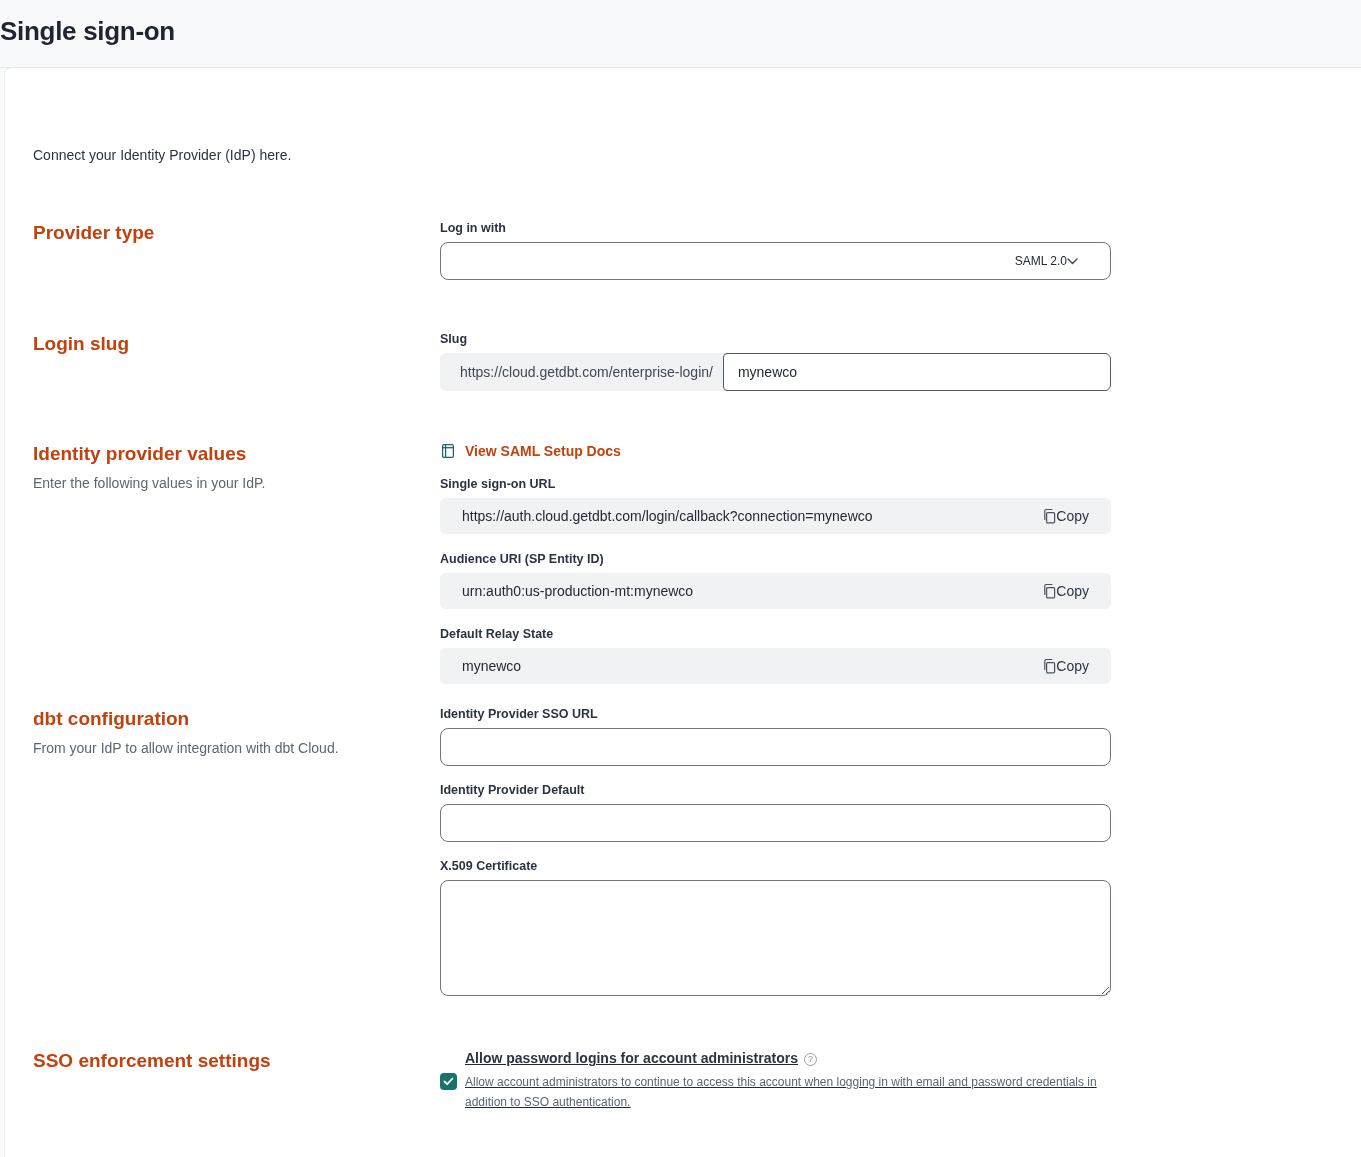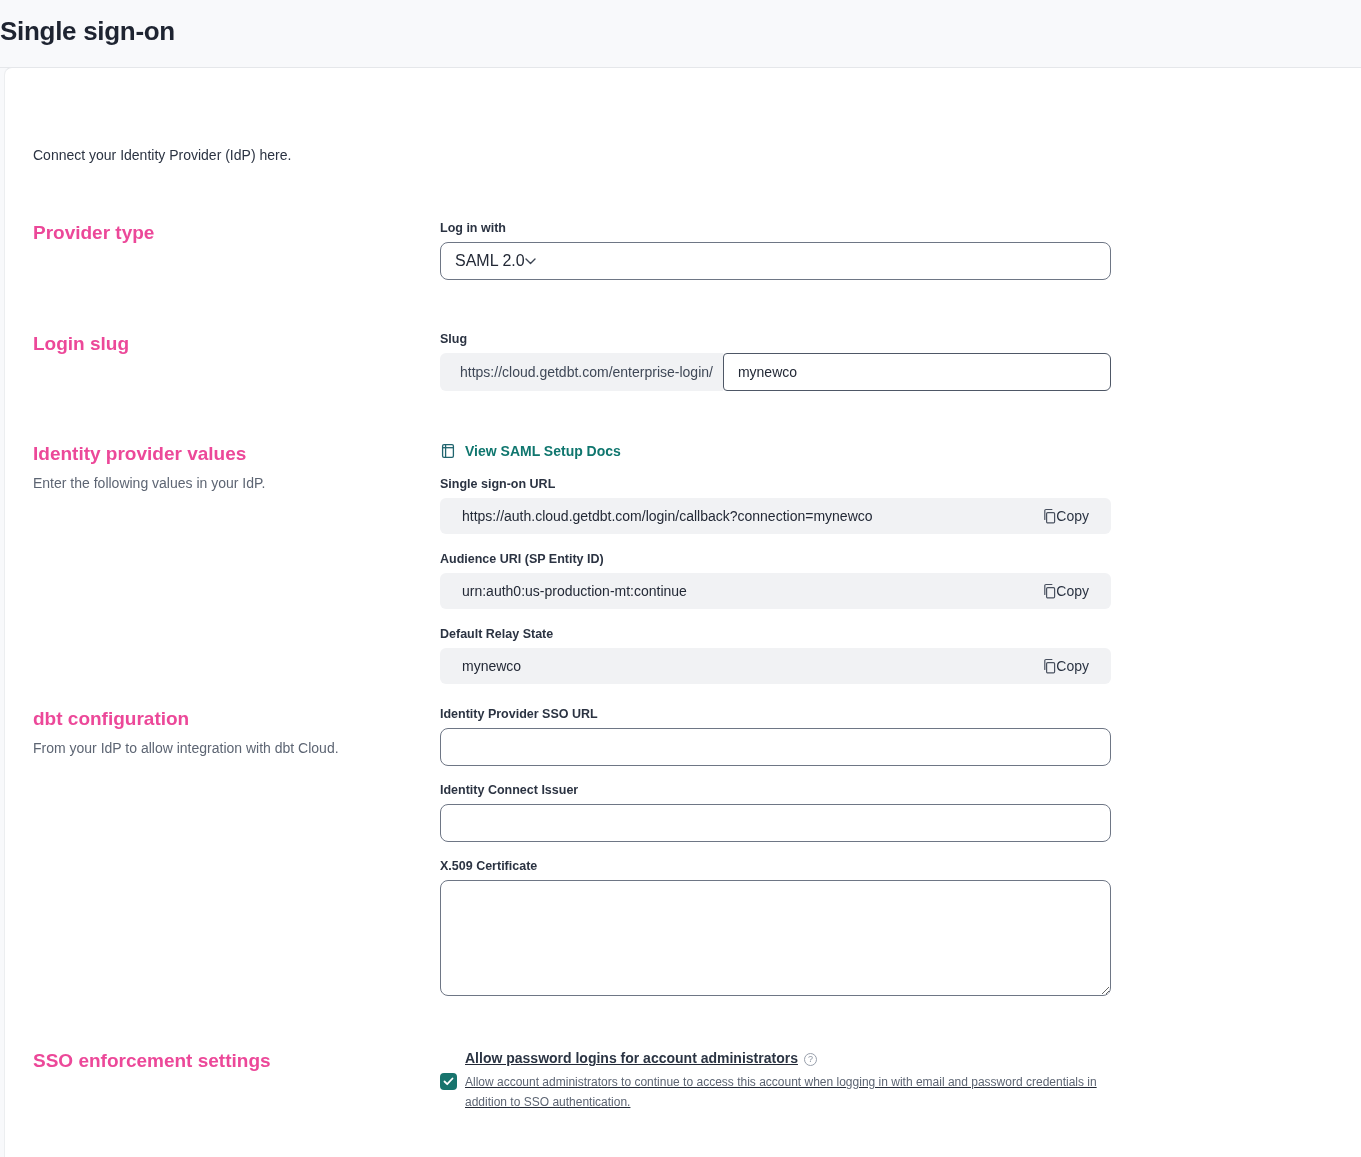--- a/index.html
+++ b/index.html
@@ -54,21 +54,21 @@
   .sec-slug     { margin-top: 53px; }
   .sec-idp      { margin-top: 52px; }
   .sec-dbt      { margin-top: 24px; }
   .sec-sso      { margin-top: 54px; }
 
   .section h2 {
     margin: 0;
     font-size: 19px;
     line-height: 22px;
     font-weight: 700;
-    color: #ec4899;
+    color: #c2410c;
   }
   .section-sub {
     margin-top: 9px;
     font-size: 14px;
     color: #5d6573;
     line-height: 18px;
     max-width: 340px;
   }
 
   .field-label {
@@ -80,23 +80,23 @@
   }
 
   
   .select-box {
     height: 38px;
     background: #fff;
     border: 1px solid #6e7685;
     border-radius: 8px;
     display: flex;
     align-items: center;
-    justify-content: flex-start;
-    padding: 0 16px 0 14px;
-    font-size: 16px;
+    justify-content: flex-end;
+    padding: 0 32px 0 14px;
+    font-size: 12px;
     color: #232936;
     cursor: pointer;
   }
 
   
   .slug-row { display: flex; height: 38px; }
   .slug-prefix {
     background: #f1f2f4;
     border-radius: 6px 0 0 6px;
     display: flex;
@@ -118,21 +118,21 @@
     color: #232936;
     outline: none;
     background: #fff;
   }
 
   
   .docs-link {
     display: inline-flex;
     align-items: center;
     gap: 9px;
-    color: #0f766e;
+    color: #c2410c;
     font-size: 14px;
     font-weight: 700;
     margin-bottom: 19px;
     cursor: pointer;
   }
 
   
   .copy-group { margin-bottom: 19px; }
   .copy-group:last-child { margin-bottom: 0; }
   .copy-field {
@@ -303,21 +303,21 @@
               </svg>
             </span>
             <span>Copy</span>
           </button>
         </div>
       </div>
 
       <div class="copy-group">
         <div class="field-label">Audience URI (SP Entity ID)</div>
         <div class="copy-field">
-          <span>urn:auth0:us-production-mt:continue</span>
+          <span>urn:auth0:us-production-mt:mynewco</span>
           <button class="copy-btn">
             <span class="icon">
               <svg width="14" height="16" viewBox="0 0 14 16" fill="none">
                 <rect x="4.6" y="4.6" width="8" height="10.3" rx="1.1" stroke="#4a5260" stroke-width="1.2"></rect>
                 <path d="M2.8 11.5 V2.6 a1.1 1.1 0 0 1 1.1 -1.1 h6" stroke="#4a5260" stroke-width="1.2" stroke-linecap="round"></path>
               </svg>
             </span>
             <span>Copy</span>
           </button>
         </div>
@@ -345,21 +345,21 @@
     <div>
       <h2>dbt configuration</h2>
       <div class="section-sub">From your IdP to allow integration with dbt Cloud.</div>
     </div>
     <div>
       <div class="input-group">
         <div class="field-label">Identity Provider SSO URL</div>
         <input class="text-input" type="text" value="" style="">
       </div>
       <div class="input-group">
-        <div class="field-label">Identity Connect Issuer</div>
+        <div class="field-label">Identity Provider Default</div>
         <input class="text-input" type="text" value="" style="">
       </div>
       <div class="input-group">
         <div class="field-label">X.509 Certificate</div>
         <textarea class="textarea-input" style=""></textarea>
       </div>
     </div>
   </section>
 
   <section class="section sec-sso">

